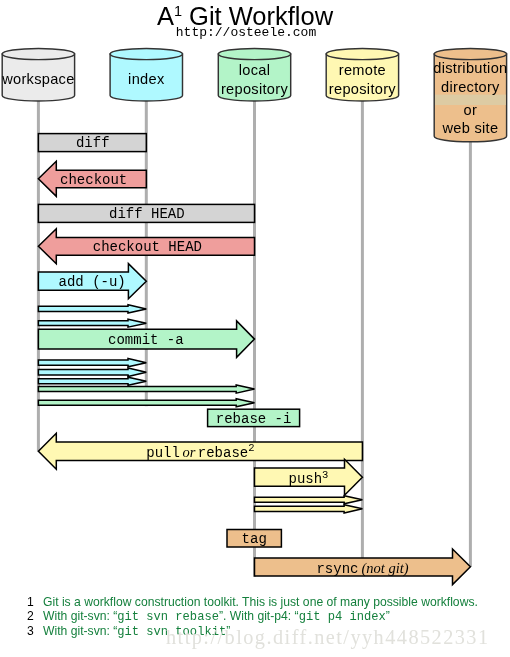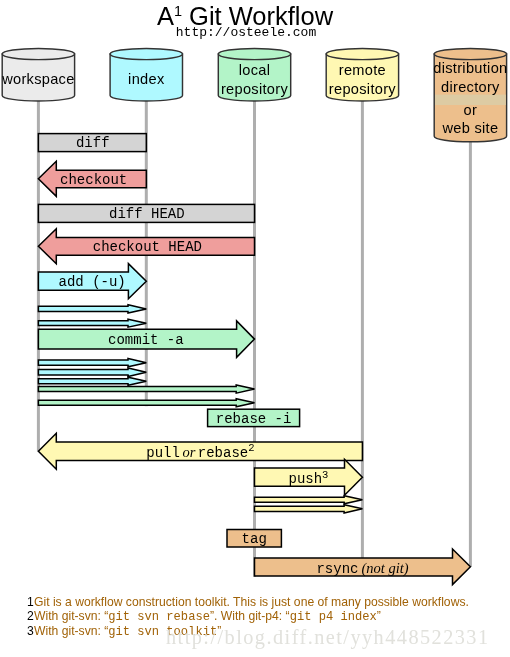--- a/index.html
+++ b/index.html
@@ -8,22 +8,22 @@
        font-family:"Liberation Sans",sans-serif;
        -webkit-font-smoothing:antialiased;}
   #root{position:relative;width:510px;height:540px;background:#fff;}
   svg#diagram{position:absolute;left:0;top:0;display:block;}
   .mono{font-family:"Liberation Mono","DejaVu Sans Mono",monospace;}
   .sans{font-family:"Liberation Sans",sans-serif;}
   .footnotes{position:absolute;left:0;top:595px;width:510px;}
   .fn-row{position:relative;height:14.3px;line-height:14.3px;white-space:nowrap;}
   .fn-num{position:absolute;left:27px;top:0;text-align:left;
           font-family:"Liberation Sans",sans-serif;font-size:12.17px;color:#000;}
-  .fn-text{position:absolute;left:34px;top:0;
-           font-family:"Liberation Sans",sans-serif;font-size:12.17px;color:#a16207;}
+  .fn-text{position:absolute;left:43px;top:0;
+           font-family:"Liberation Sans",sans-serif;font-size:12.17px;color:#15803d;}
   .fn-text .mono{font-family:"Liberation Mono","DejaVu Sans Mono",monospace;font-size:12.1px;}
   .watermark{position:absolute;left:166px;top:626px;
              font-family:"Liberation Serif",serif;font-size:20.3px;color:#e1e1dc;
              letter-spacing:1.45px;white-space:nowrap;}
 </style>
 </head>
 <body>
 
 <div id="root">
   <svg id="diagram" width="510" height="657" viewBox="0 0 510 657">

